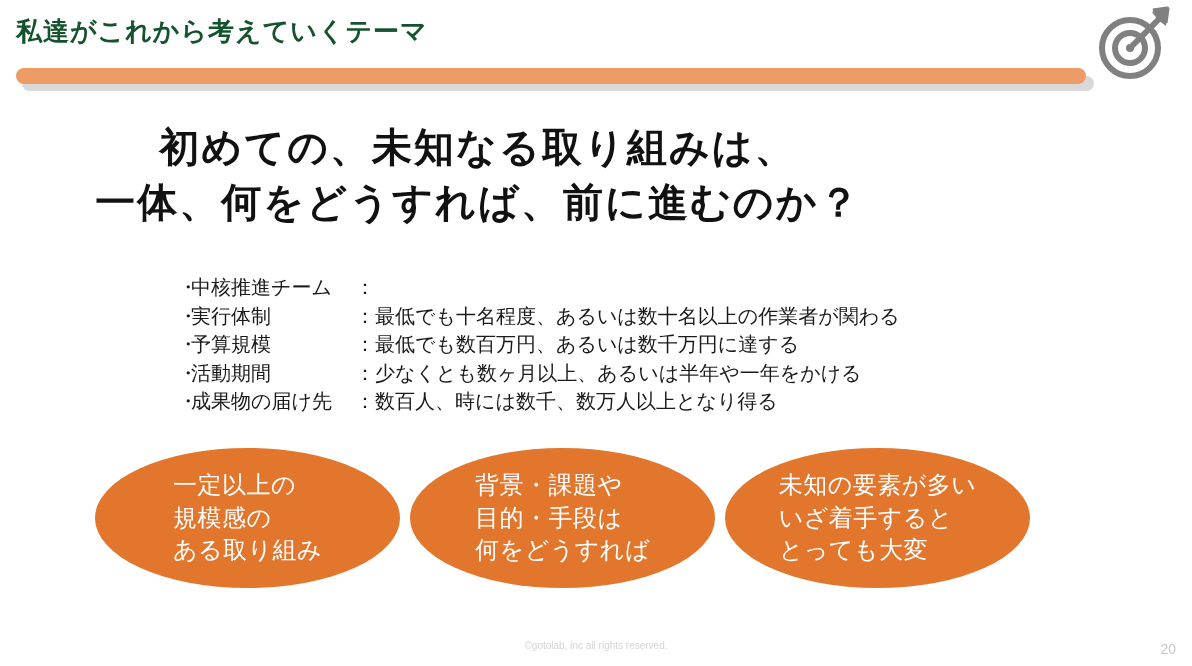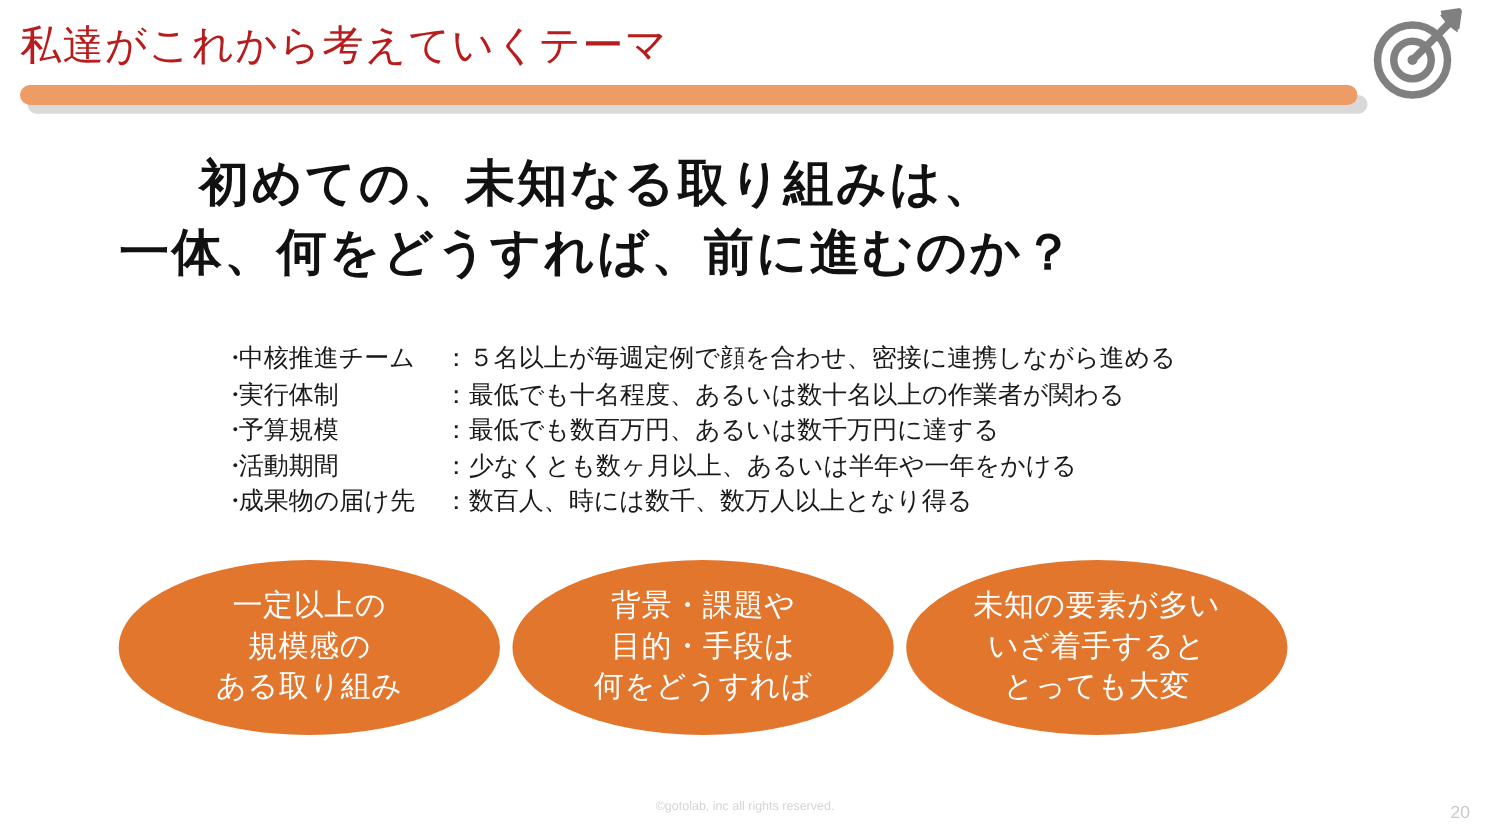--- a/index.html
+++ b/index.html
@@ -16,24 +16,24 @@
     height: 666px;
     background: #ffffff;
     overflow: hidden;
   }
 
   
   #slide-title {
     position: absolute;
     left: 16px;
     top: 14px;
-    font-size: 33px;
-    font-weight: normal;
+    font-size: 26px;
+    font-weight: bold;
     letter-spacing: 1px;
-    color: #b91c1c;
+    color: #14532d;
     white-space: nowrap;
   }
 
   
   .title-bar-shadow {
     position: absolute;
     left: 22px;
     top: 76px;
     width: 1072px;
     height: 15px;
@@ -111,21 +111,20 @@
   .ellipse {
     position: absolute;
     top: 448px;
     width: 305px;
     height: 140px;
     background: #e1762c;
     border-radius: 50%;
     display: flex;
     align-items: center;
     justify-content: center;
-    text-align: center;
   }
   .ellipse-text {
     color: #ffffff;
     font-size: 24px;
     line-height: 1.37;
     letter-spacing: 0.5px;
   }
   .ellipse-text span {
     display: block;
   }
@@ -178,21 +177,20 @@
     <span class="hl">初めての、未知なる取り組みは、</span>
     <span class="hl">一体、何をどうすれば、前に進むのか？</span>
   </div>
 
   <div id="spec-list">
 
     <div class="spec-row">
       <span class="spec-bullet">・</span>
       <span class="spec-label">中核推進チーム</span>
       <span class="spec-colon">：</span>
-      <span class="spec-value">５名以上が毎週定例で顔を合わせ、密接に連携しながら進める</span>
     </div>
 
     <div class="spec-row">
       <span class="spec-bullet">・</span>
       <span class="spec-label">実行体制</span>
       <span class="spec-colon">：</span>
       <span class="spec-value">最低でも十名程度、あるいは数十名以上の作業者が関わる</span>
     </div>
 
     <div class="spec-row">

